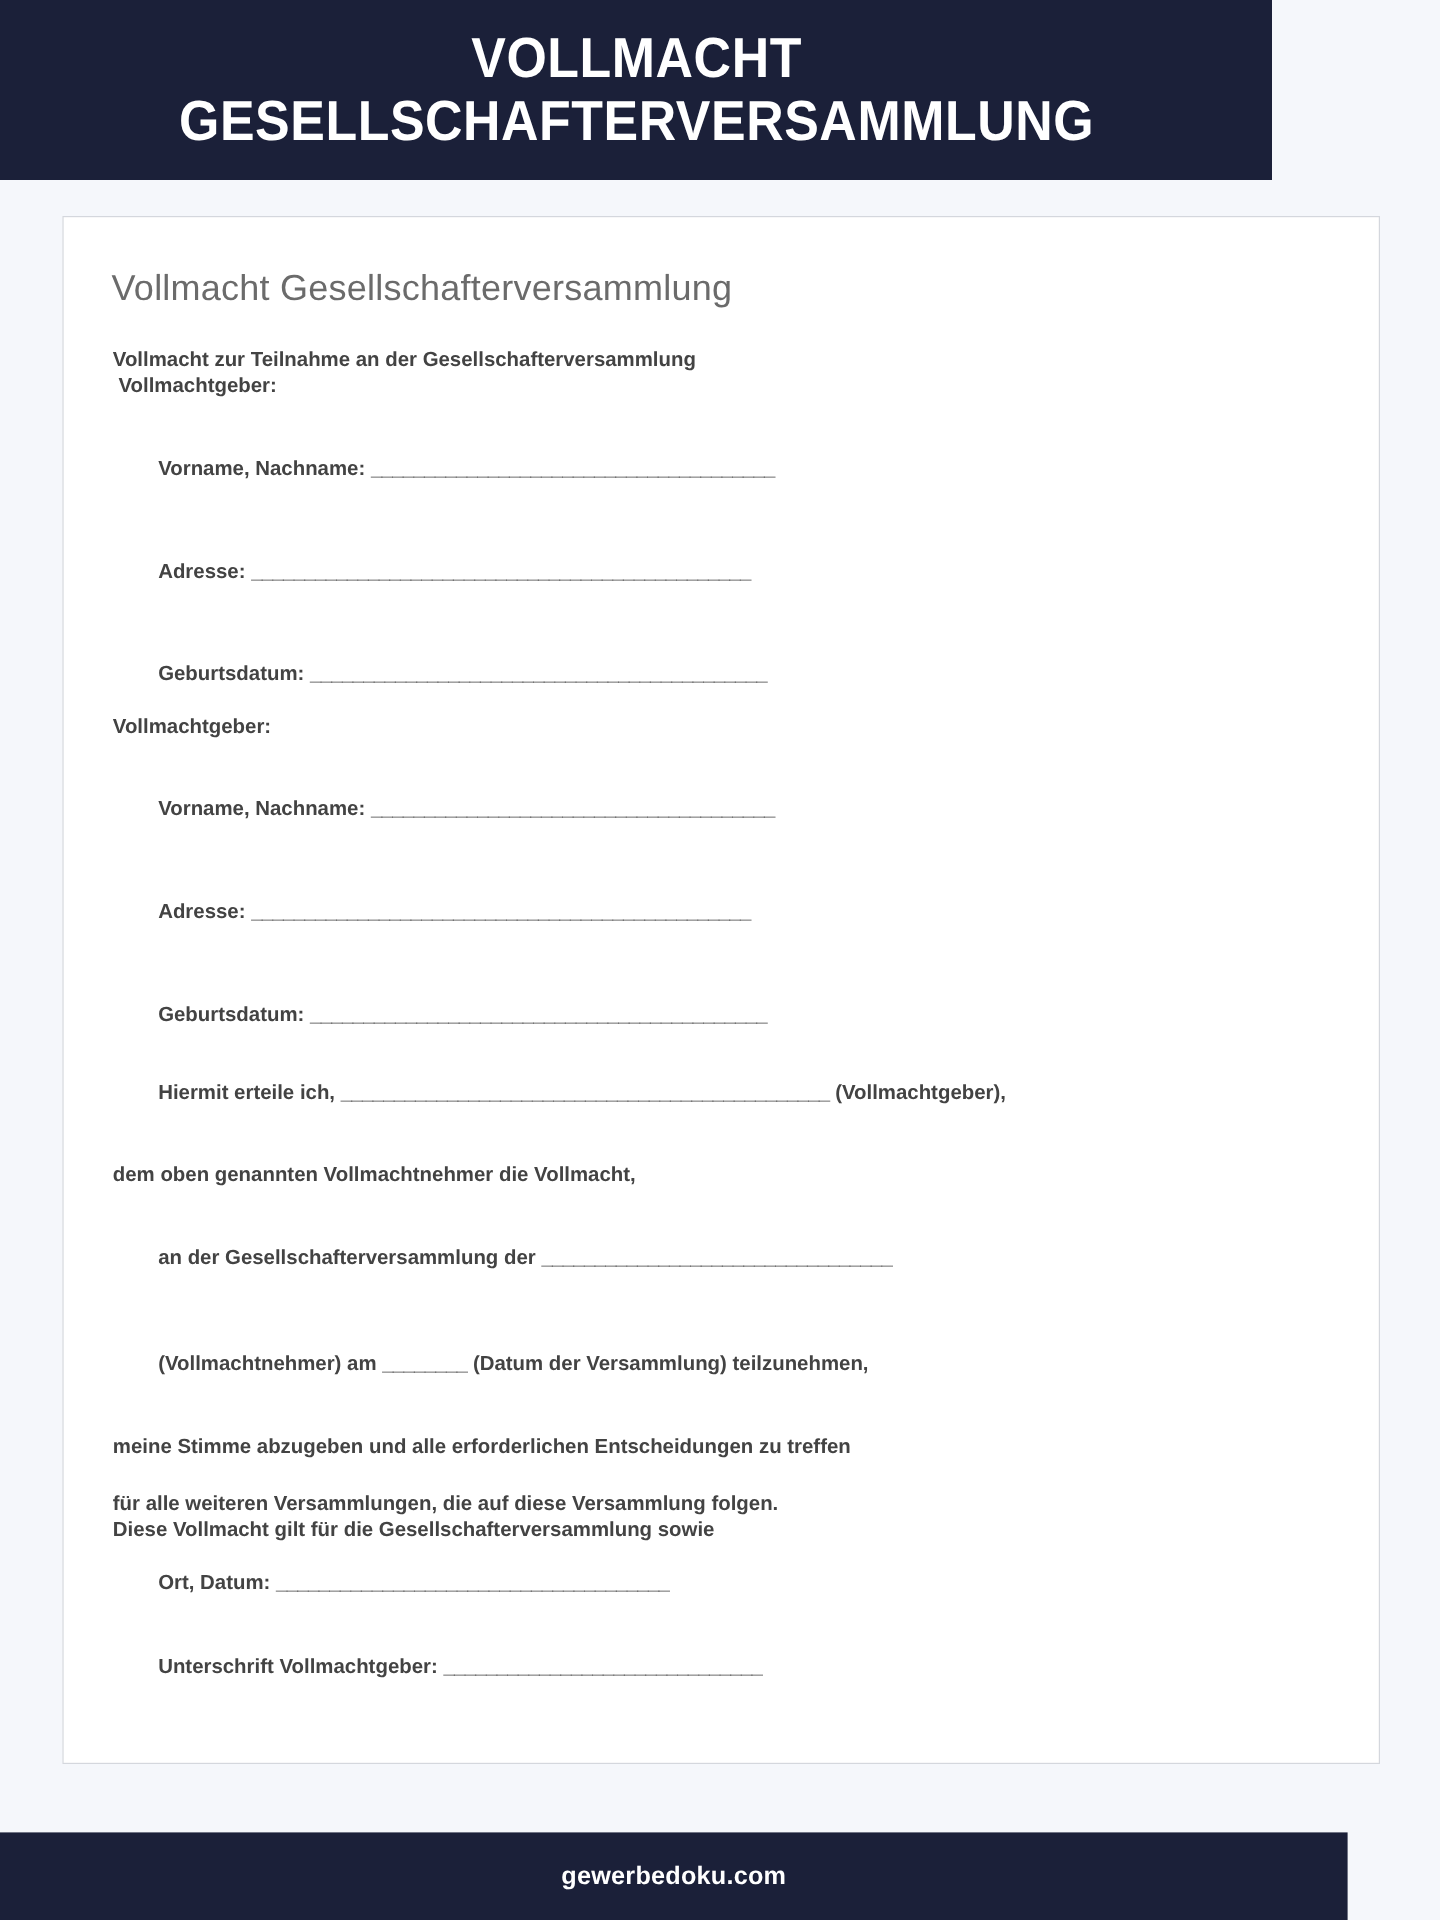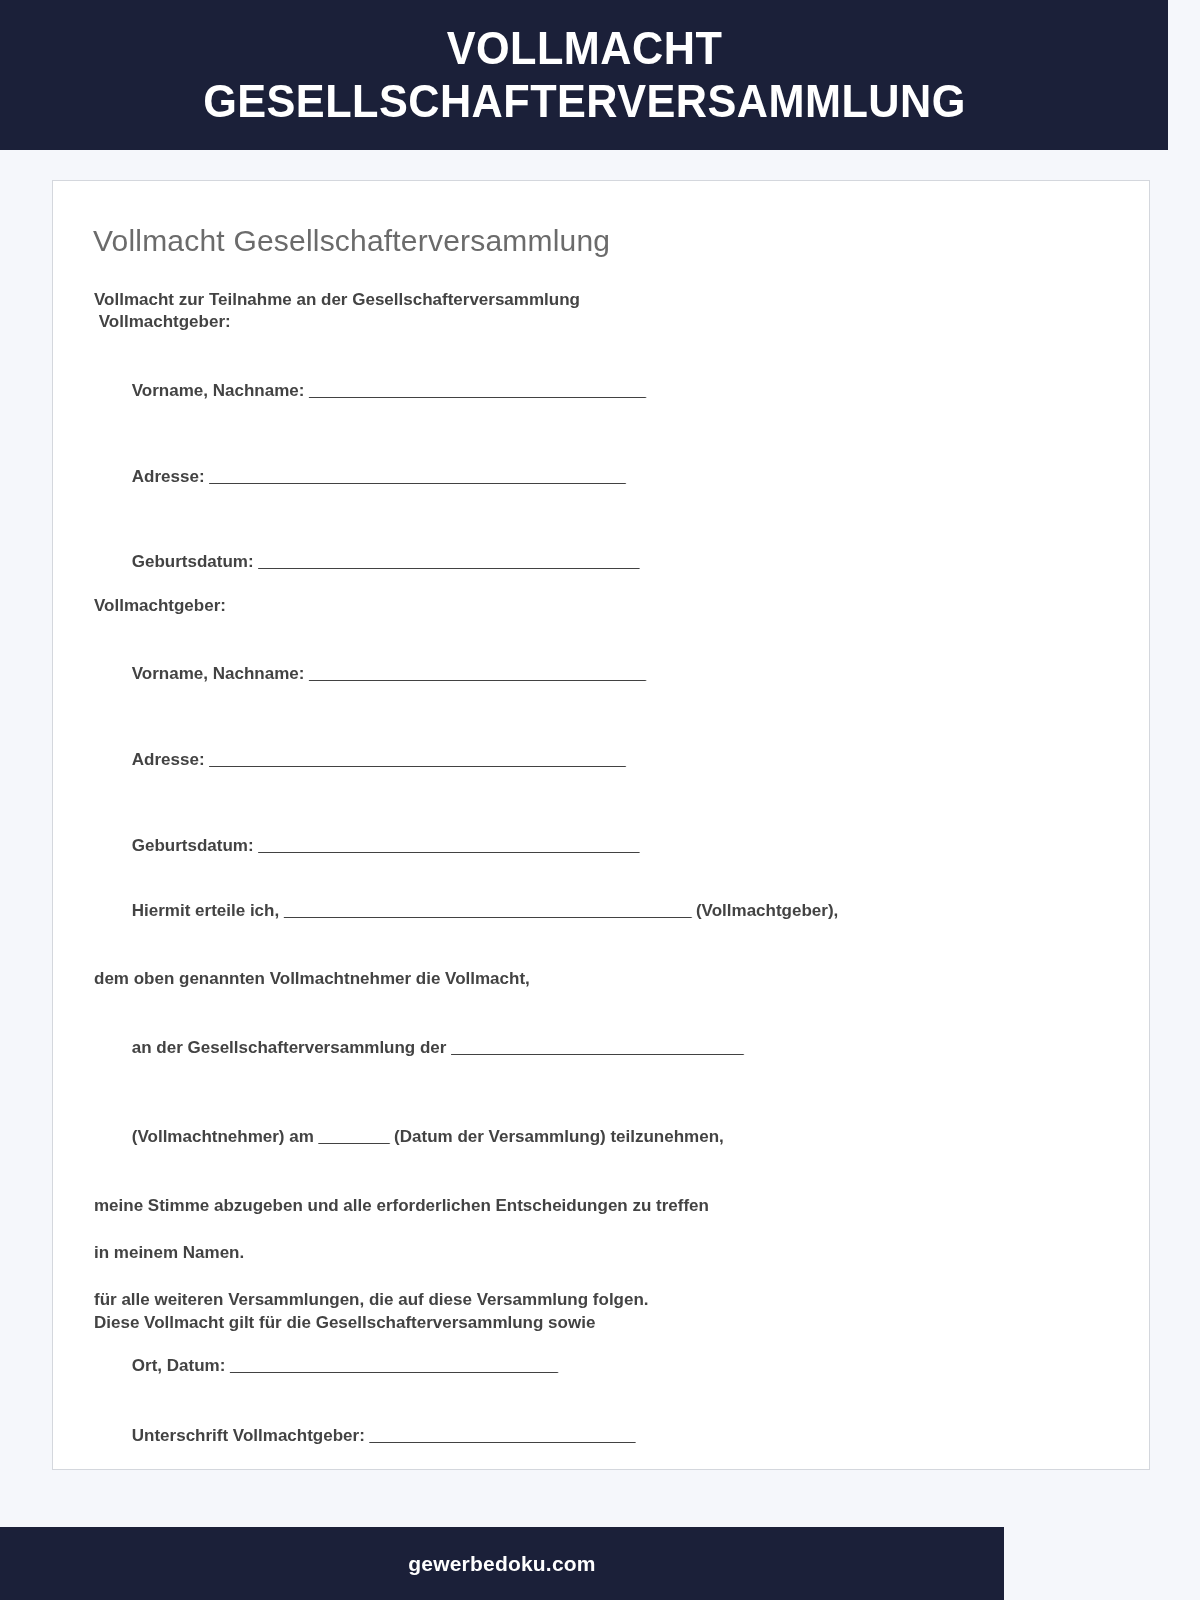--- a/index.html
+++ b/index.html
@@ -11,21 +11,21 @@
     width: 1200px;
     height: 1600px;
     background: #f5f7fb;
     font-family: "Liberation Sans", sans-serif;
     overflow: hidden;
     position: relative;
   }
 
   
   .header-bar {
-    width: 1168px;
+    width: 1060px;
     height: 150px;
     background: #1b2039;
     display: flex;
     align-items: center;
     justify-content: center;
     box-sizing: border-box;
     padding: 0 20px;
   }
   .header-title {
     color: #ffffff;
@@ -81,26 +81,25 @@
     margin: 1px;
   }
   
   .gap-lg { margin-top: 26px; }
   .gap-md { margin-top: 22px; }
   .gap-sm { margin-top: 6px; }
   .gap-none { margin-top: 0; }
 
   .blank {
     letter-spacing: -0.6px;
-    text-decoration: underline;
   }
 
   
   .footer-bar {
-    width: 1004px;
+    width: 1123px;
     height: 73px;
     background: #1b2039;
     display: flex;
     align-items: center;
     justify-content: center;
   }
   .footer-text {
     color: #ffffff;
     font-size: 21px;
     font-weight: bold;
@@ -156,21 +155,20 @@
       <p class="line gap-lg">
         <span>an der Gesellschafterversammlung der </span><span class="blank">_________________________________</span>
       </p>
 
       <p class="line gap-lg">
         <span>(Vollmachtnehmer) am </span><span class="blank">________</span><span> (Datum der Versammlung) teilzunehmen,</span>
       </p>
 
       <p class="line gap-lg">meine Stimme abzugeben und alle erforderlichen Entscheidungen zu treffen</p>
 
-      <p class="line gap-lg">in meinem Namen.</p>
       <p class="line gap-lg">für alle weiteren Versammlungen, die auf diese Versammlung folgen.</p>
 
       <p class="line gap-none">Diese Vollmacht gilt für die Gesellschafterversammlung sowie</p>
 
       <p class="line gap-none">
         <span>Ort, Datum: </span><span class="blank">_____________________________________</span>
       </p>
       <p class="line gap-sm">
         <span>Unterschrift Vollmachtgeber: </span><span class="blank">______________________________</span>
       </p>

